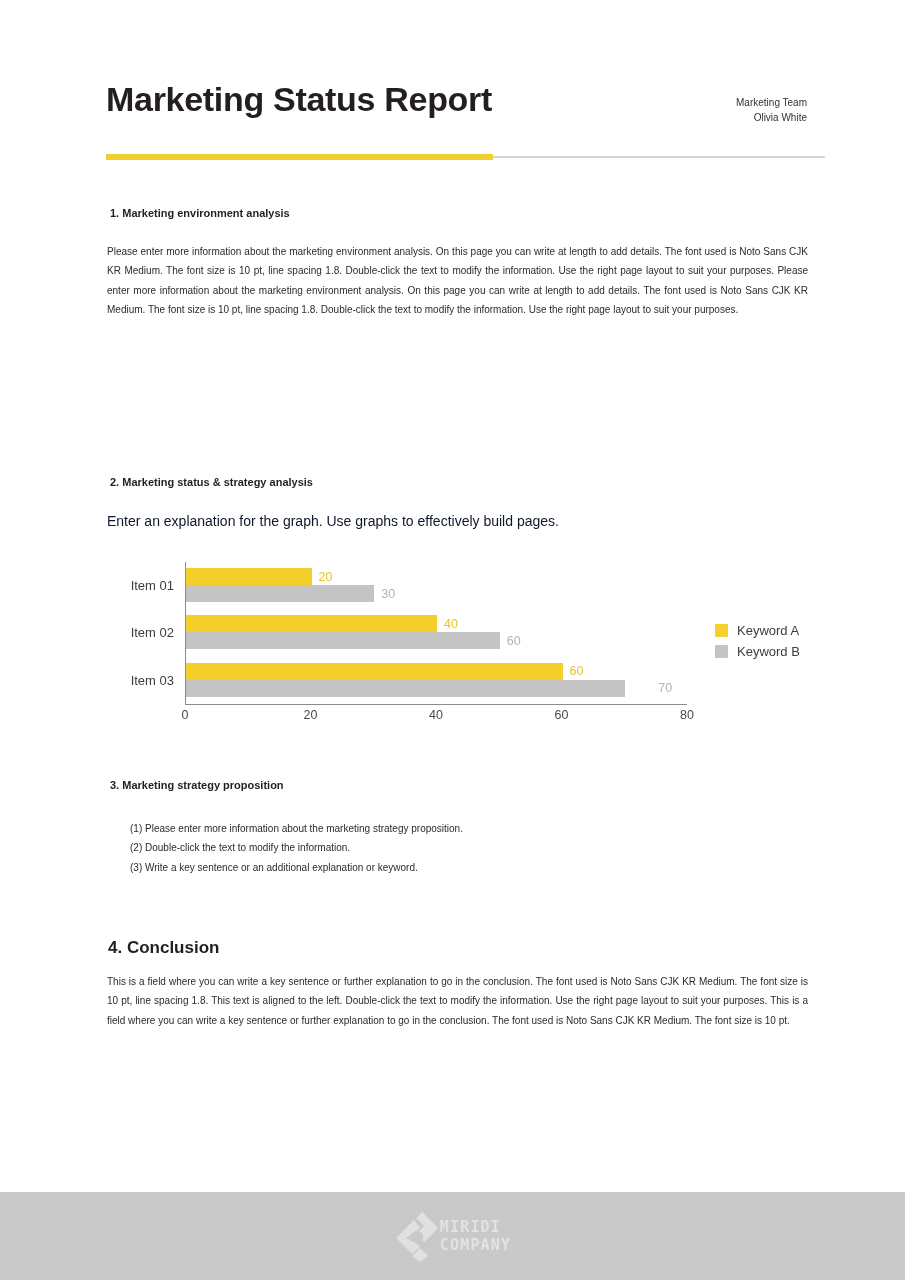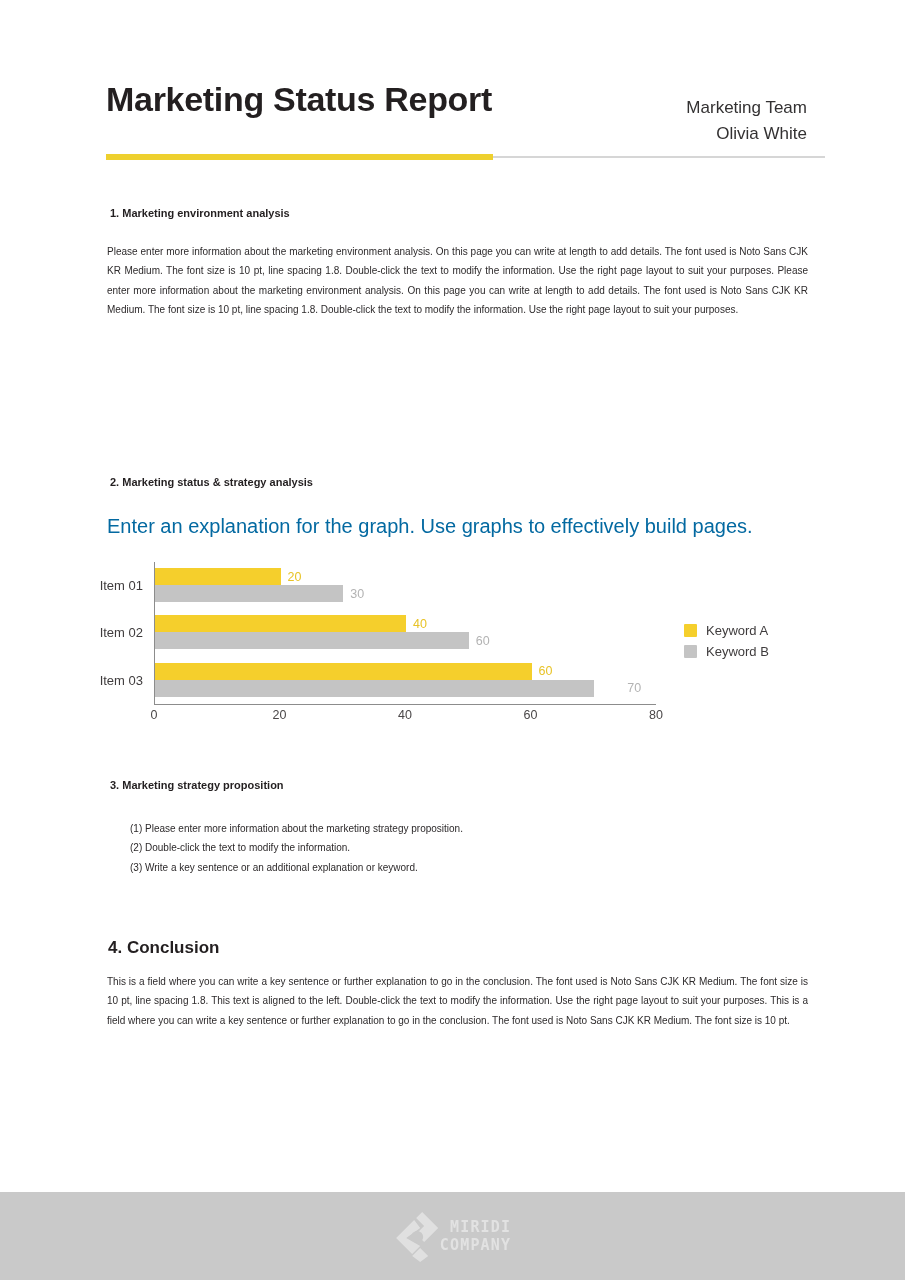--- a/index.html
+++ b/index.html
@@ -39,21 +39,21 @@
     font-weight: bold;
     letter-spacing: -0.3px;
     color: #231f20;
     white-space: nowrap;
   }
   .header-meta {
     position: absolute;
     right: 18px;
     top: 13px;
     text-align: right;
-    font-size: 17px;
+    font-size: 10px;
     line-height: 1.52;
     color: #333132;
   }
   .header-rule {
     position: absolute;
     left: 0;
     top: 72px;
     width: 719px;
     height: 6px;
   }
@@ -85,23 +85,23 @@
   .body-text {
     position: absolute;
     font-size: 10px;
     line-height: 1.93;
     color: #2d2a2b;
     text-align: justify;
     text-justify: inter-word;
   }
   .lead-text {
     position: absolute;
-    font-size: 20px;
+    font-size: 14px;
     line-height: 1.6;
-    color: #0369a1;
+    color: #0f172a;
     white-space: nowrap;
   }
 
   #sec1-heading { left: 110px; top: 207px; }
   #sec1-body    { left: 107px; top: 242px; width: 701px; }
 
   #sec2-heading { left: 110px; top: 476px; }
   #sec2-lead    { left: 107px; top: 510px; }
 
   #sec3-heading { left: 110px; top: 779px; }
@@ -117,21 +117,21 @@
     color: #2d2a2b;
     white-space: nowrap;
   }
 
   #sec4-heading { left: 108px; top: 938px; font-size: 17px; }
   #sec4-body    { left: 107px; top: 972px; width: 701px; }
 
   
   .chart {
     position: absolute;
-    left: 91px;
+    left: 122px;
     top: 552px;
     width: 715px;
     height: 178px;
   }
   .chart-plot {
     position: absolute;
     left: 63px;
     top: 10px;
     width: 502px;
     height: 142px;
@@ -239,21 +239,20 @@
     height: 88px;
     background: #c9c9c9;
   }
   .footer-logo {
     position: absolute;
     left: 50%;
     top: 50%;
     transform: translate(-50%, -50%);
     display: flex;
     align-items: center;
-    text-align: right;
   }
   .logo-mark { flex: none; display: block; }
   .logo-text {
     font-family: "DejaVu Sans Mono", monospace;
     color: #e2e2e2;
     font-size: 15px;
     font-weight: bold;
     line-height: 1.22;
     letter-spacing: 1.2px;
   }

